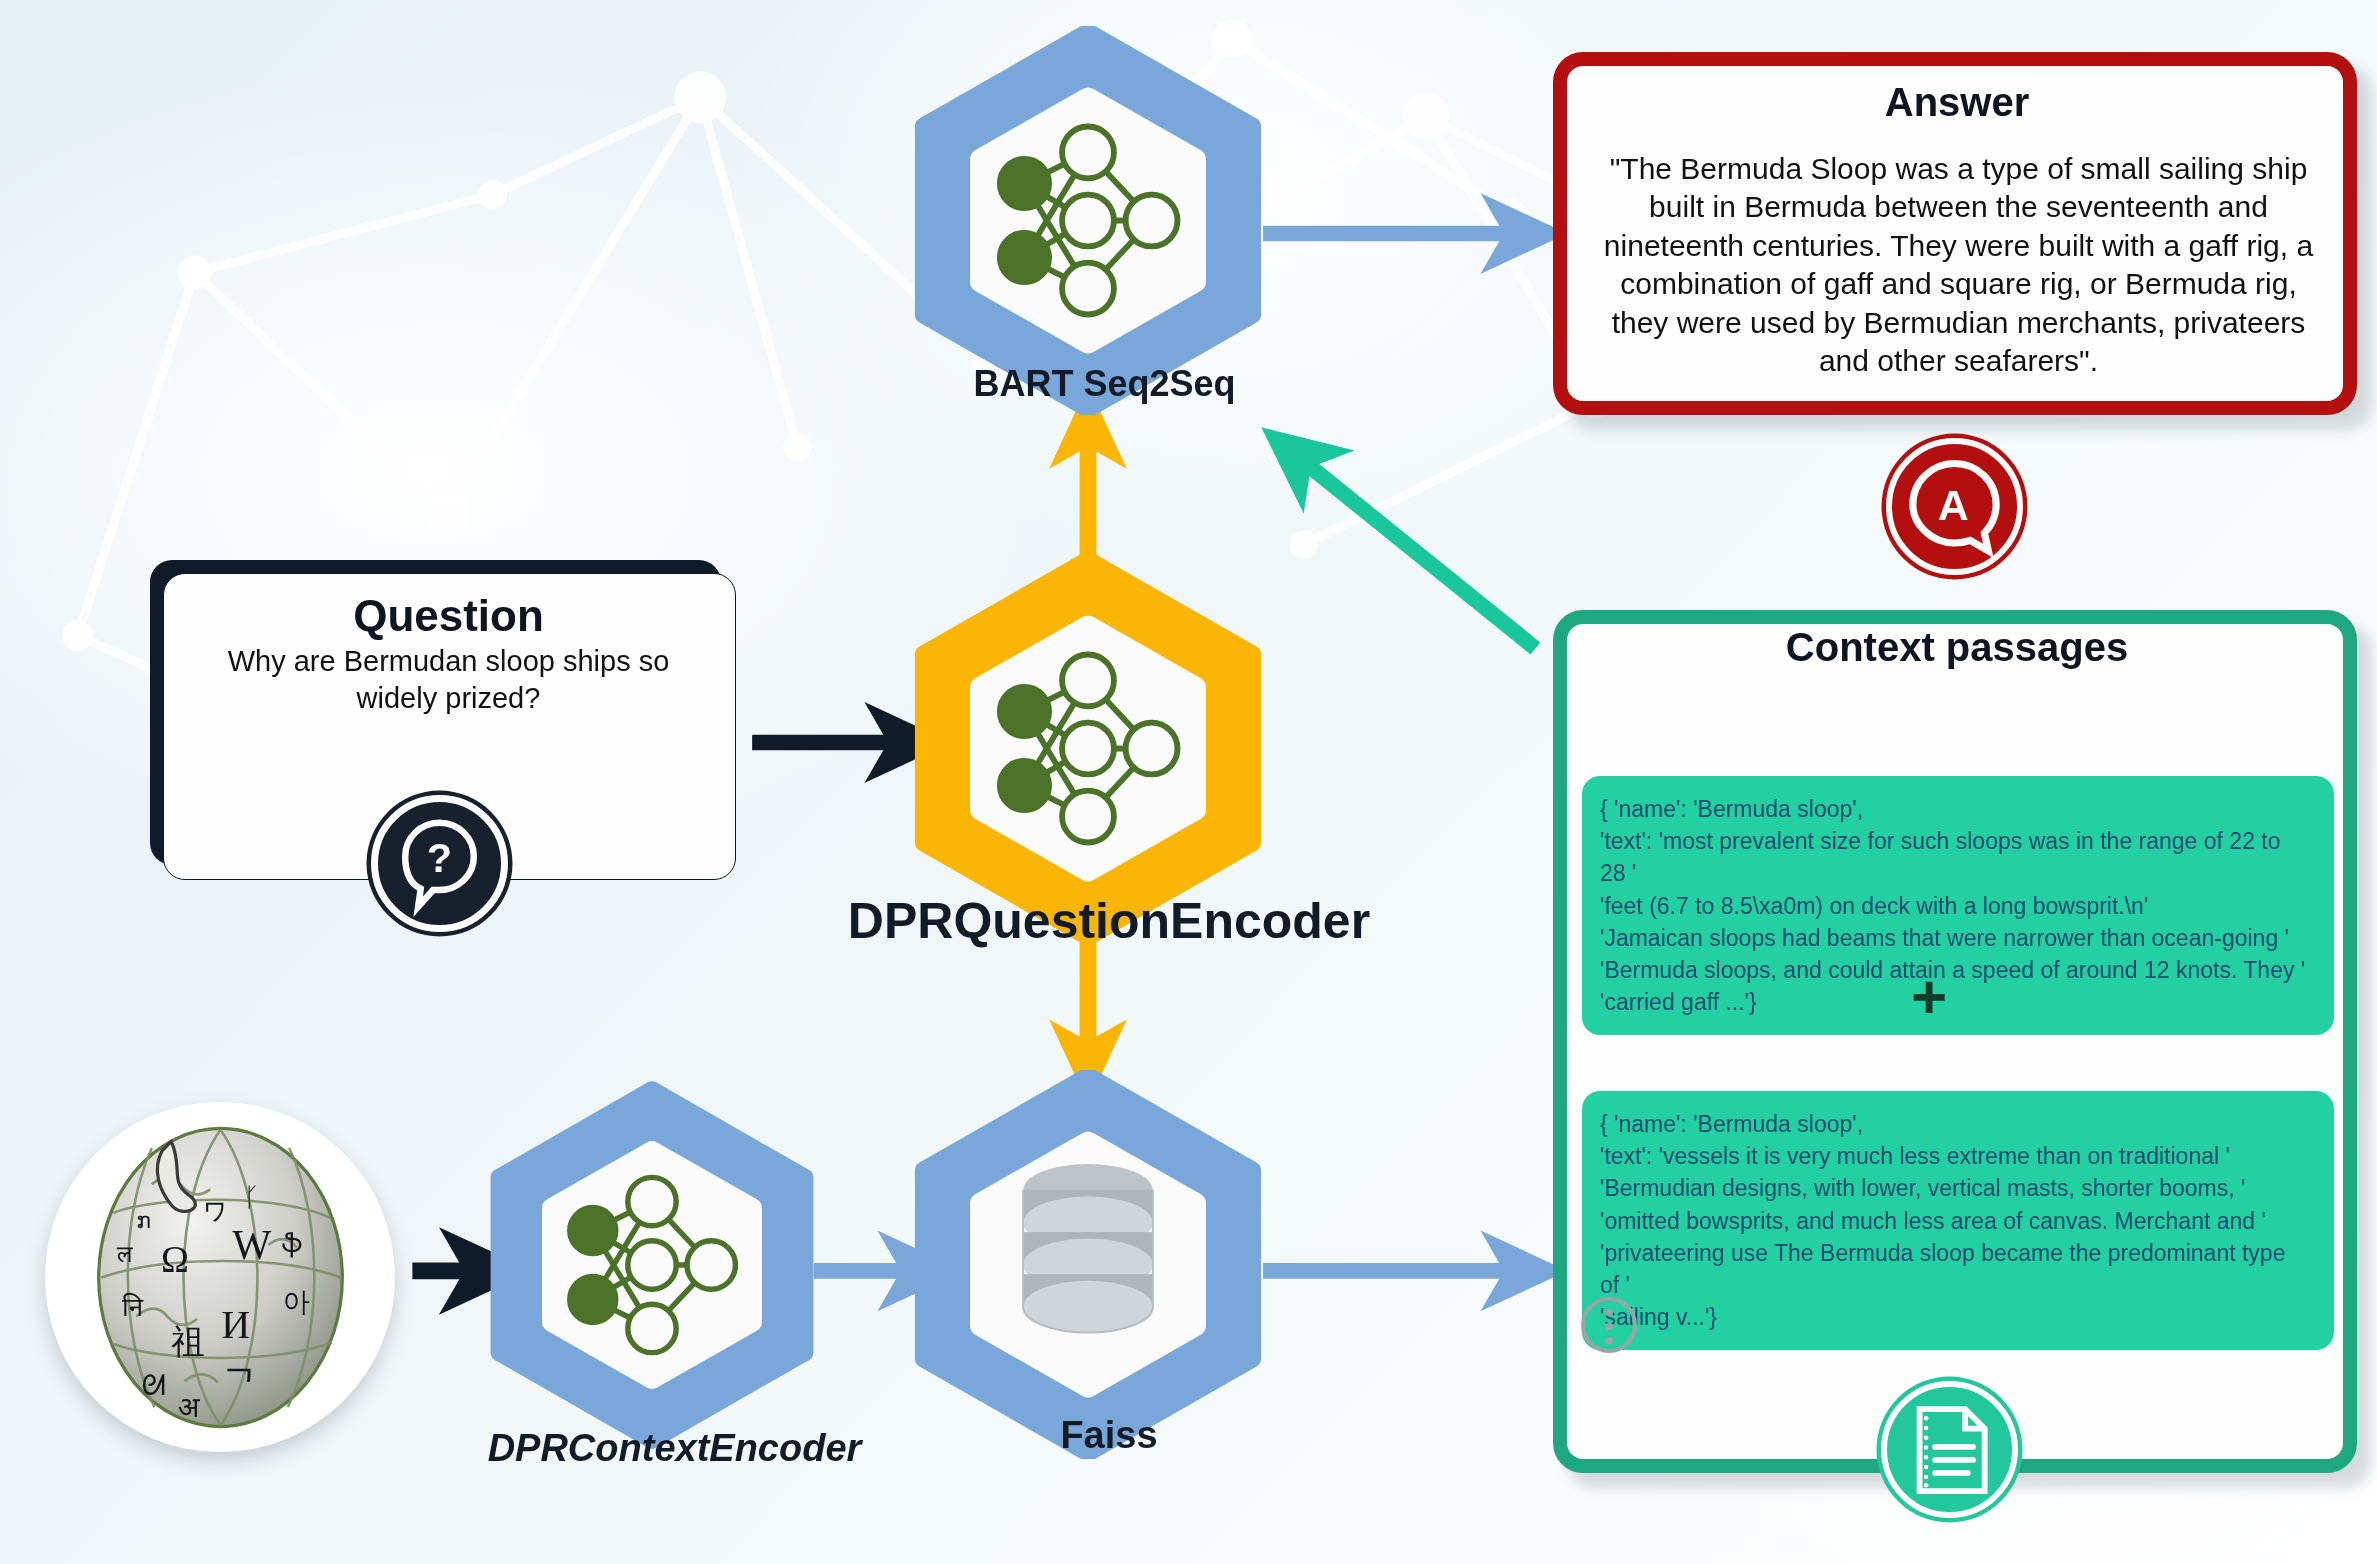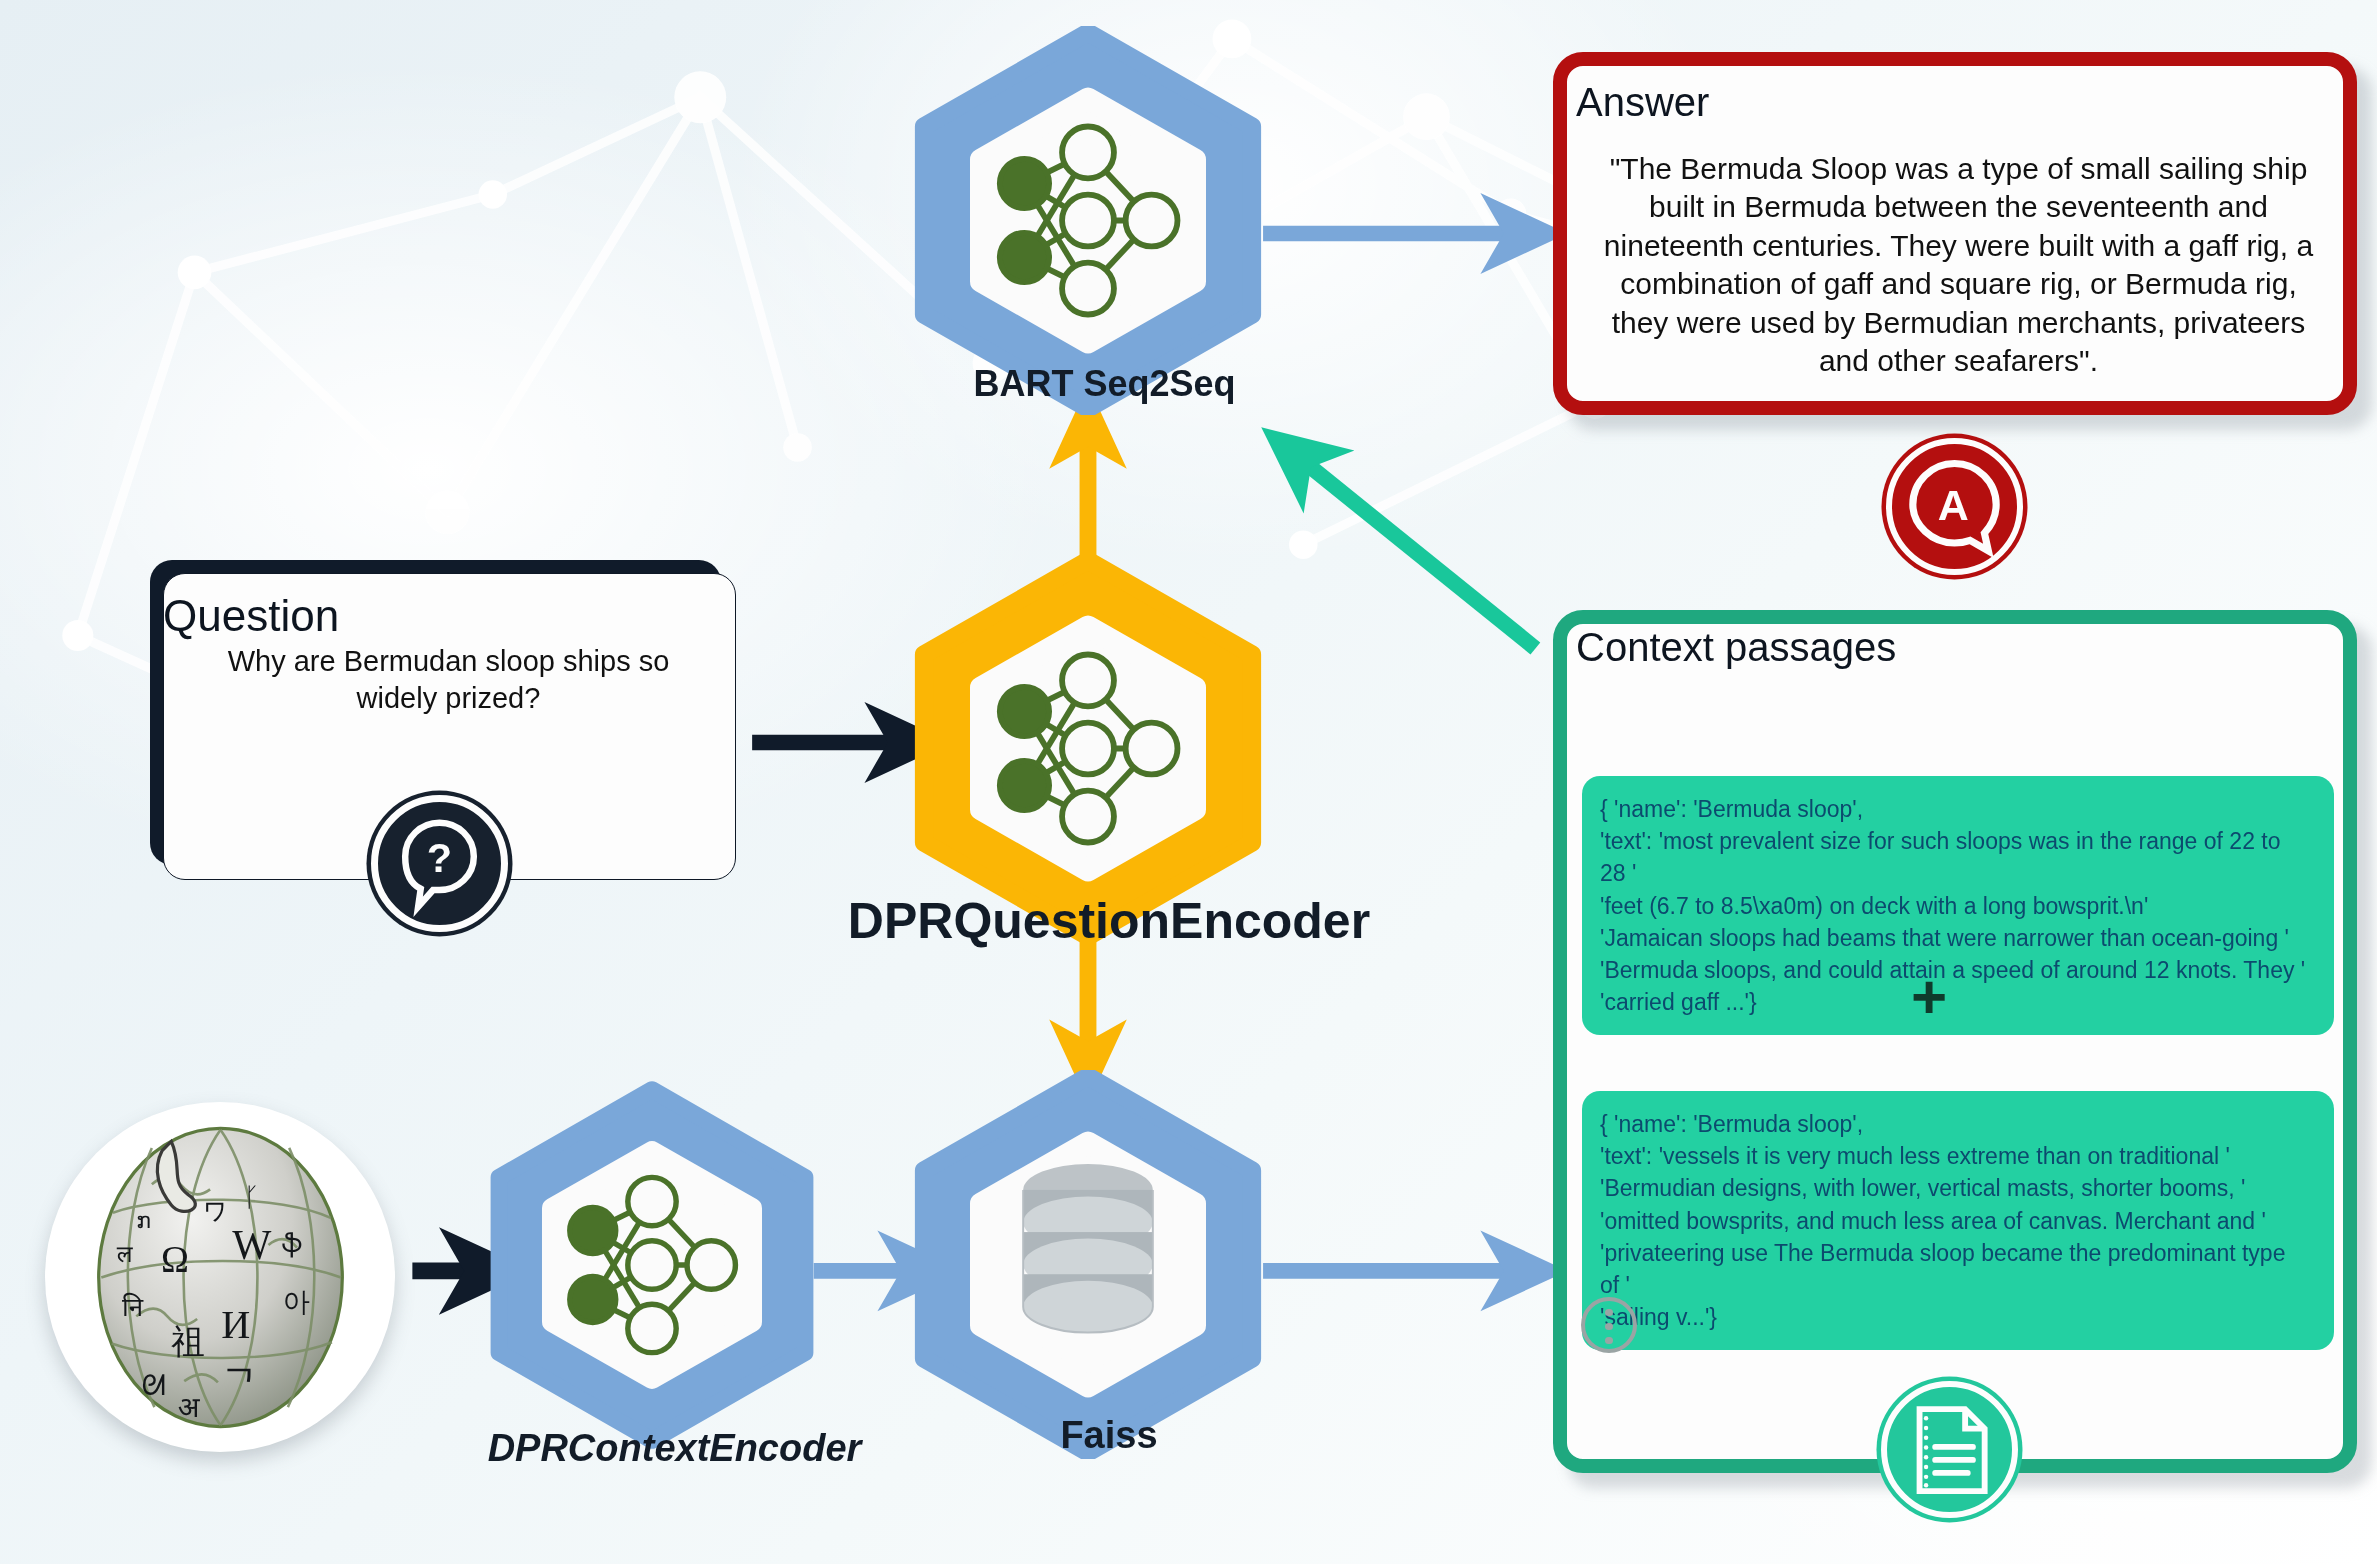--- a/index.html
+++ b/index.html
@@ -17,21 +17,21 @@
   .node-label{
     position:absolute;color:#121c28;font-weight:bold;
     white-space:nowrap;text-align:center;
   }
 
   
   .card{position:absolute;box-sizing:border-box;background:#fdfdfd;}
   .card-shadow{position:absolute;border-radius:26px;background:rgba(120,130,140,.28);filter:blur(6.5px);}
 
   .card-title{
-    font-weight:normal;color:#0d1520;
+    text-align:center;font-weight:bold;color:#0d1520;
   }
 
   
   #answer-frame{
     left:1553px;top:52px;width:804px;height:363px;
     border:14.3px solid #b40f0f;border-radius:30px;background:#fdfdfd;
   }
   #answer-title{position:absolute;left:1576px;top:80px;width:762px;font-size:40px;}
   #answer-text{
     position:absolute;left:1602px;top:150px;width:713px;

